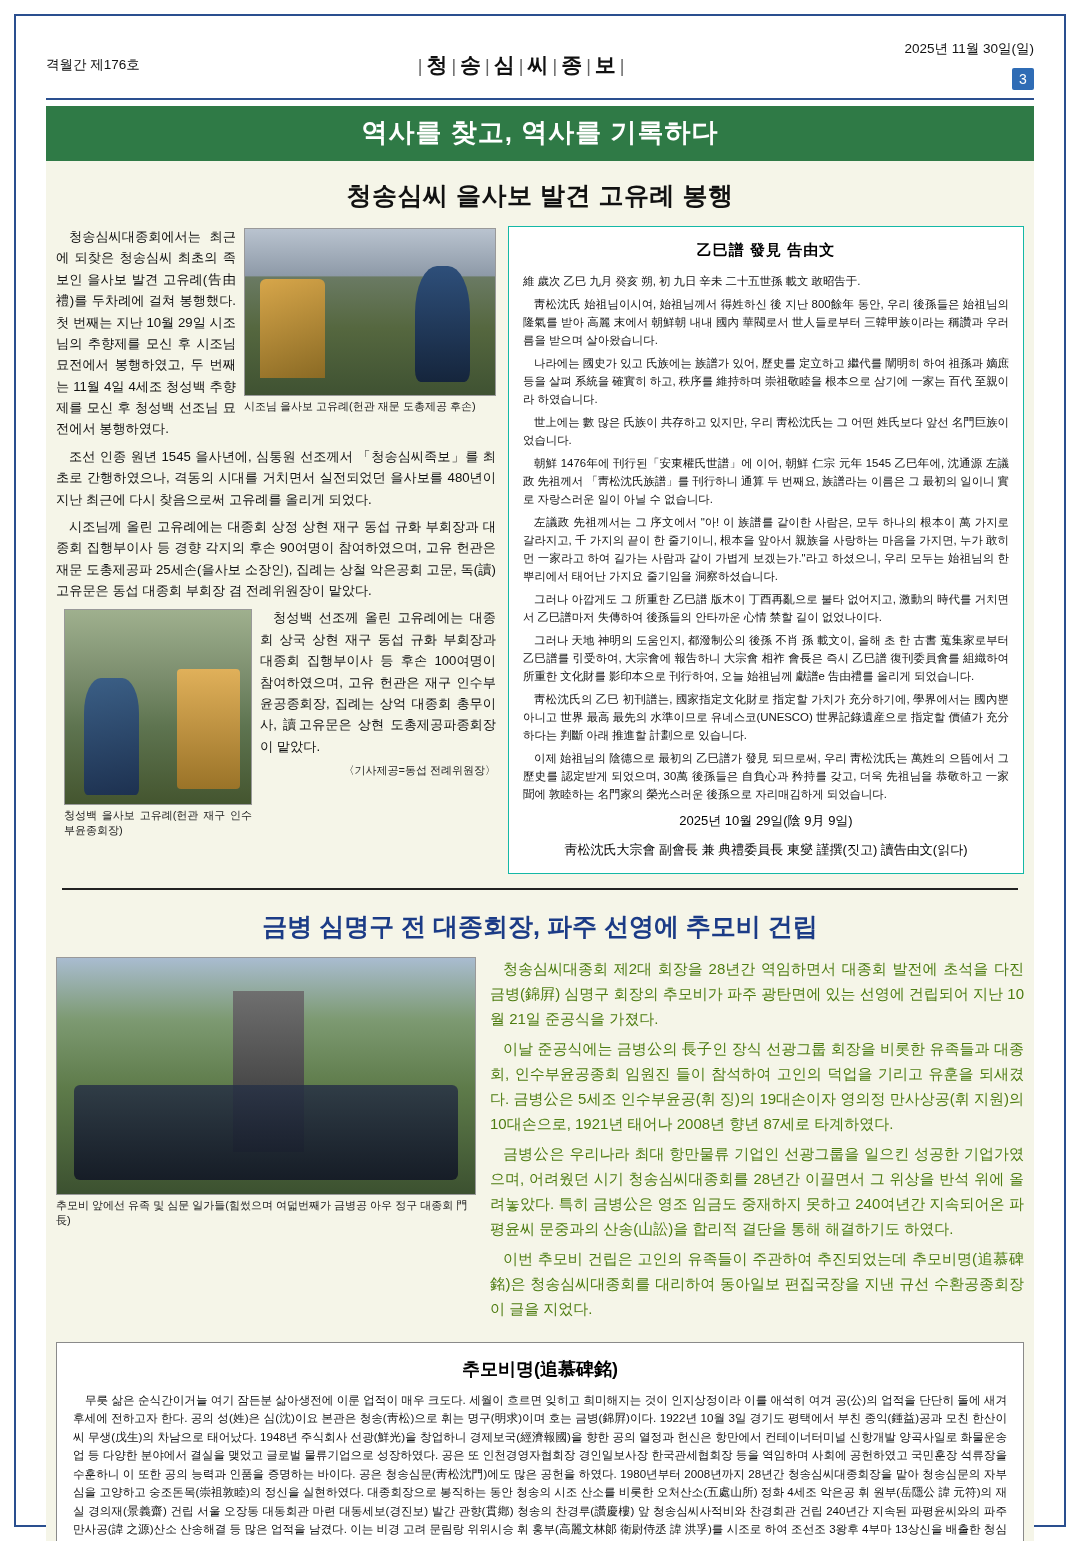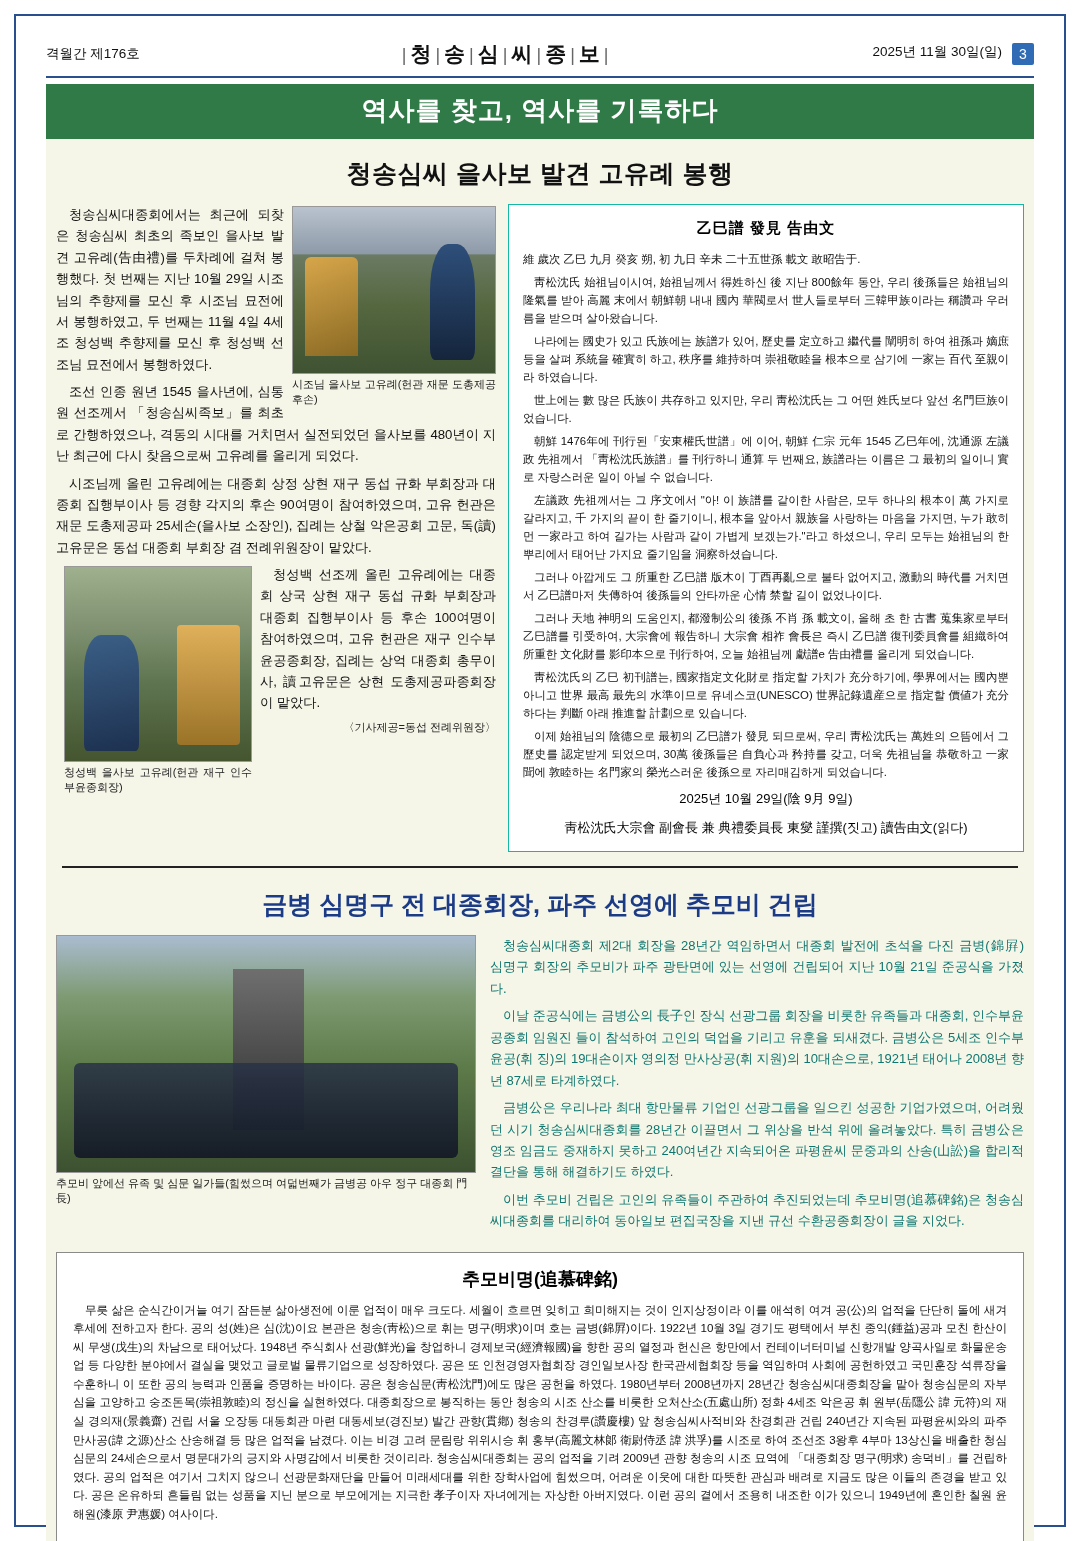--- a/index.html
+++ b/index.html
@@ -55,22 +55,23 @@
     white-space: nowrap;
   }
   .masthead .center .bar {
     color: #666;
     font-weight: normal;
     padding: 0 2px;
     font-size: 18px;
   }
   .masthead .right {
     display: flex;
-    align-items: flex-start;
+    align-items: flex-end;
     gap: 10px;
+    flex-direction: column;
   }
   .pagenum {
     background: #2f6cb5;
     color: #fff;
     font-size: 14px;
     width: 22px;
     height: 22px;
     line-height: 22px;
     text-align: center;
     border-radius: 2px;
@@ -119,21 +120,21 @@
     line-height: 1.62;
     color: #111;
     text-align: justify;
   }
   .col-left p {
     margin: 0 0 6px 0;
     text-indent: 13px;
   }
   .photo-float {
     float: right;
-    width: 204px;
+    width: 252px;
     margin: 2px 0 4px 8px;
   }
   .photo-float2 {
     float: left;
     width: 188px;
     margin: 2px 8px 4px 8px;
   }
   .ph {
     width: 100%;
     display: block;
@@ -284,24 +285,24 @@
     display: flex;
     gap: 14px;
     align-items: flex-start;
   }
   .art2 .left {
     width: 420px;
     flex: none;
   }
   .art2 .right {
     flex: 1;
-    font-size: 13px;
+    font-size: 15px;
     line-height: 1.65;
     text-align: justify;
-    color: #0f766e;
+    color: #4d7c0f;
   }
   .art2 .right p {
     margin: 0 0 6px 0;
     text-indent: 13px;
   }
 
   
   .membox {
     border: 1px solid #8a8a8a;
     background: #ffffff;

